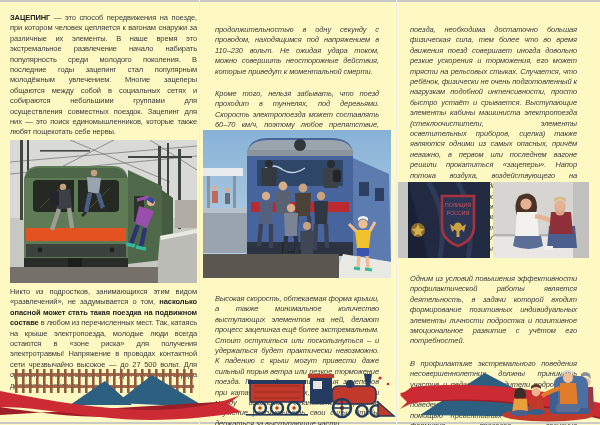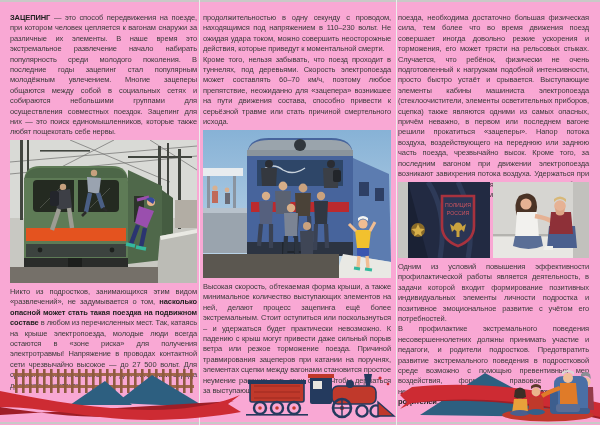--- a/index.html
+++ b/index.html
@@ -1,23 +1,23 @@
 <!DOCTYPE html>
 <html><head>
 <meta charset="utf-8">
 <style>
   html,body{margin:0;padding:0;background:#fff;}
-  .page{position:relative;width:600px;height:425px;background:#f9a8d4;overflow:hidden;
+  .page{position:relative;width:600px;height:425px;background:#fef9c3;overflow:hidden;
         font-family:"Liberation Sans",sans-serif;box-sizing:border-box;}
   .edge{position:absolute;left:0;width:600px;height:2px;background:#c9c9c7;}
   .edge.top{top:0}.edge.bottom{top:422px}
   .fold{position:absolute;top:0;width:1px;height:425px;background:#ededeb;}
   .txt{position:absolute;color:#3b3b3b;font-size:7.5px;line-height:10.4px;text-align:justify;
        letter-spacing:-0.1px;}
-  .txt p{margin:0;}
+  .txt p{margin:12px;font-style:italic;}
   .txt b{color:#222;}
   .ph{position:absolute;display:block;}
   .deco{position:absolute;display:block;}
 </style>
 </head>
 <body>
 
 <div class="page">
 
   <div class="edge top"></div>

